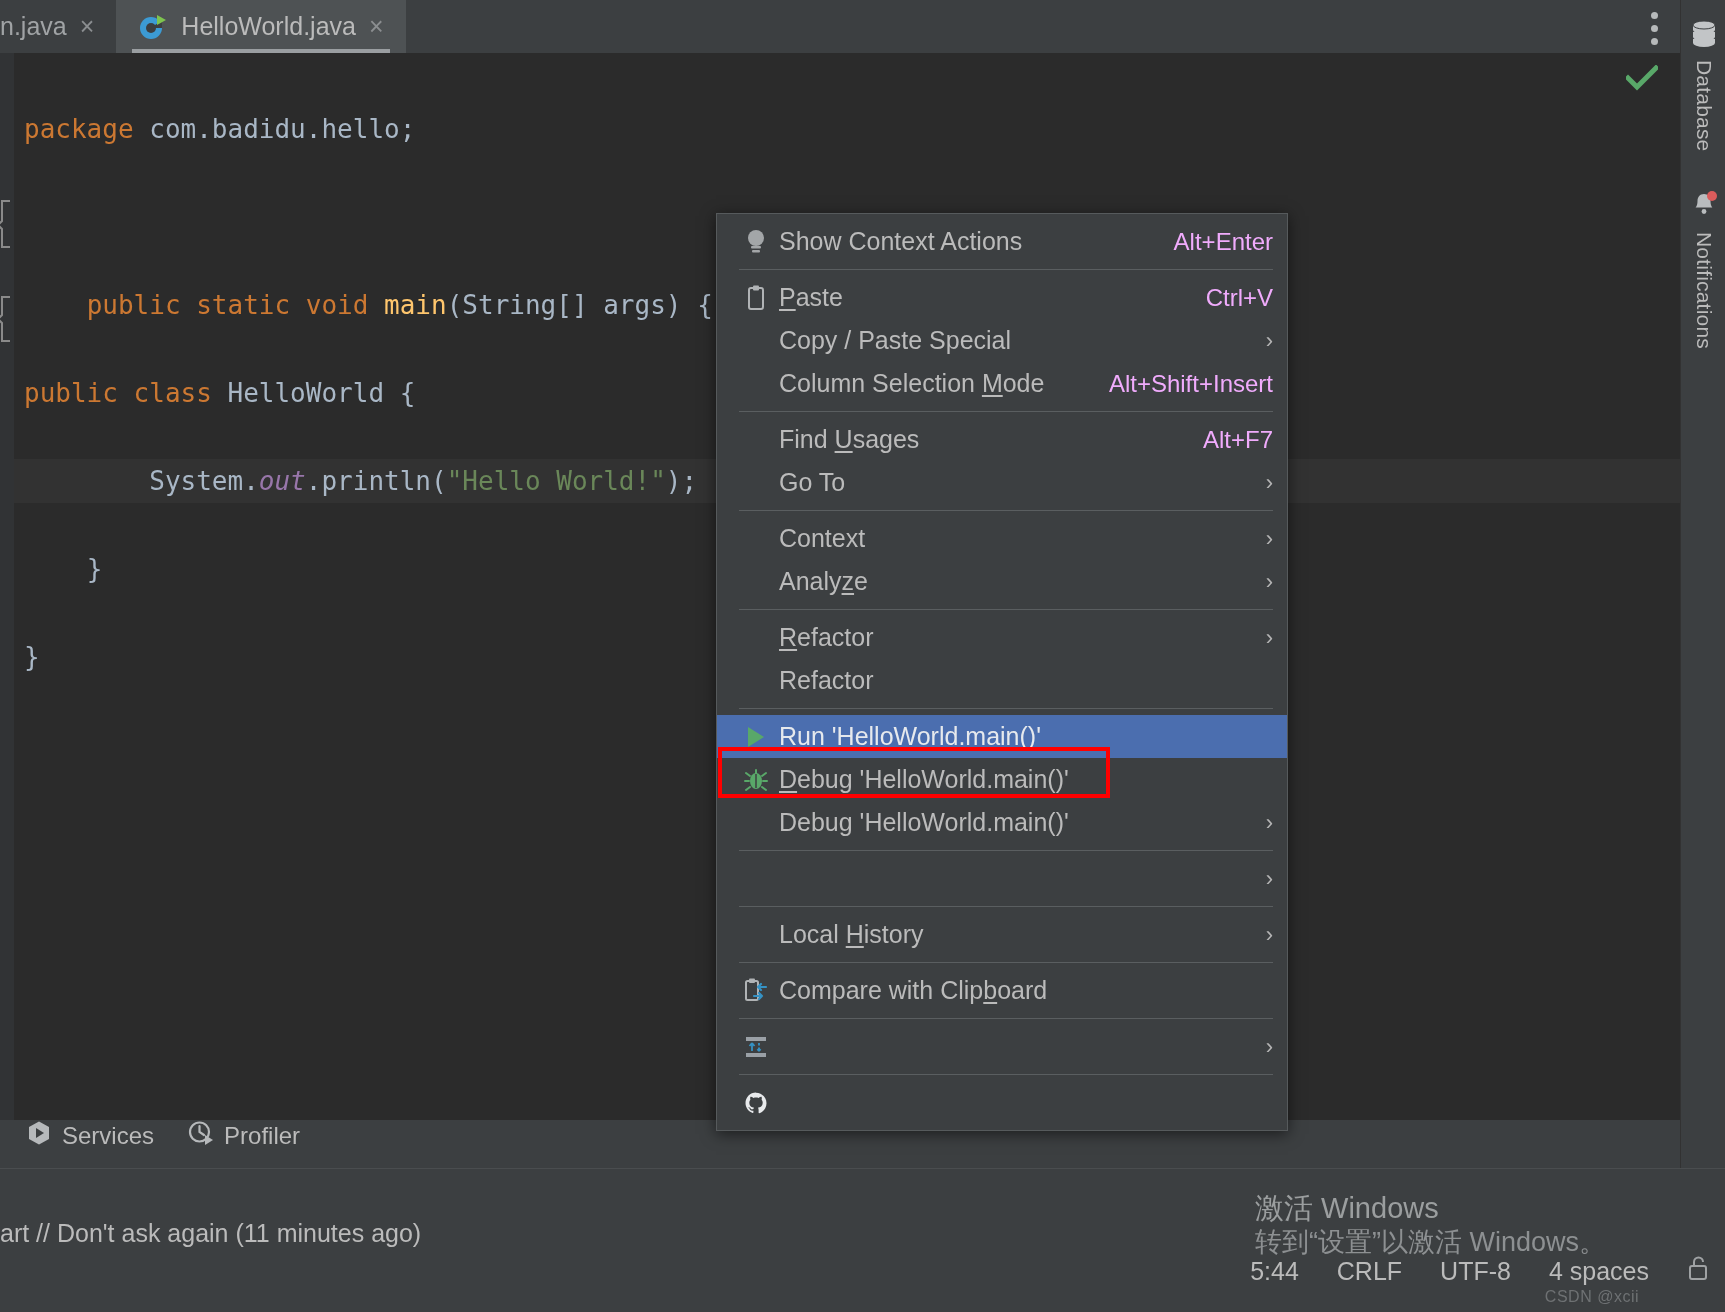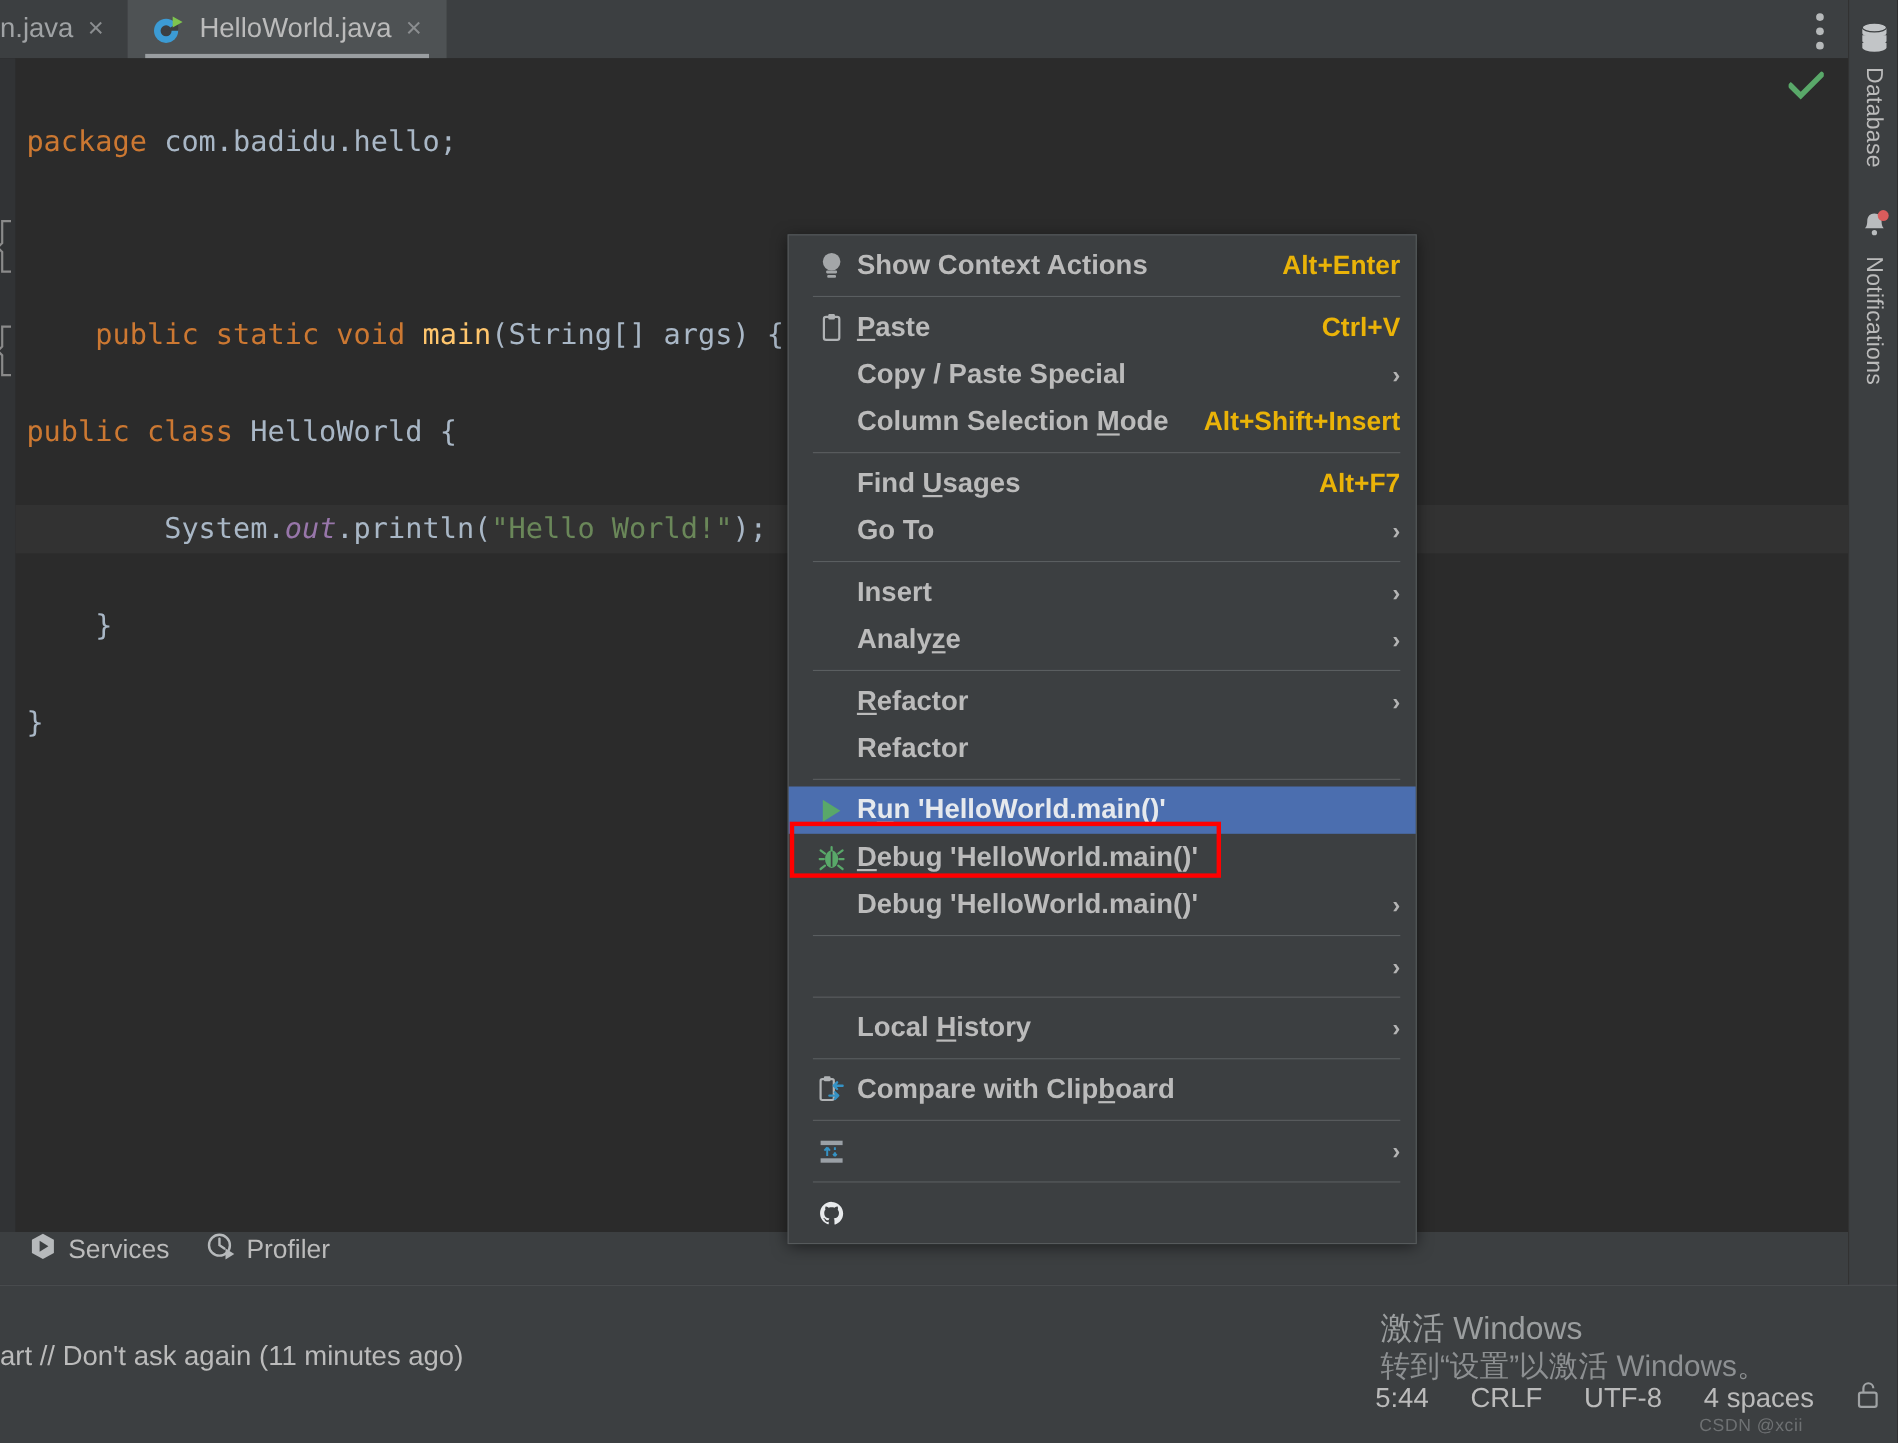--- a/index.html
+++ b/index.html
@@ -99,38 +99,37 @@
 
   
   .ctxmenu {
     position: absolute; left: 716px; top: 213px;
     width: 572px;
     background: #3c3f41;
     border: 1px solid #565a5c;
     box-shadow: 0 3px 14px rgba(0,0,0,.55);
     padding: 6px 0;
     z-index: 50;
-    font-weight: bold;
   }
   .mi {
     position: relative;
     display: flex; align-items: center;
     height: 43px; padding: 0 14px 0 22px;
     font-size: 25px; color: #bbbbbb;
     white-space: nowrap;
   }
   .mi.selected { background: #4b6eaf; color: #e6e9ed; }
   .mi-icon {
     width: 34px; min-width: 34px; height: 30px;
     display: flex; align-items: center; justify-content: center;
     margin-right: 6px;
   }
   .mi-label { flex: 1; }
   .mi-label u { text-decoration: underline; text-underline-offset: 3px; }
-  .mi-shortcut { font-size: 24px; color: #eab308; margin-left: 26px; }
+  .mi-shortcut { font-size: 24px; color: #f0abfc; margin-left: 26px; }
   .mi.selected .mi-shortcut { color: #e6e9ed; }
   .chev { margin-left: 20px; color: #b4b4b4; font-size: 22px; line-height: 1; }
   .sep { height: 1px; background: #5a5e60; margin: 6px 14px 6px 22px; }
 
   .redbox {
     position: absolute; left: 718px; top: 747px;
     width: 392px; height: 51px;
     border: 4px solid #ff0000;
     z-index: 60; pointer-events: none;
   }
@@ -286,21 +285,21 @@
     <div class="mi">
       <span class="mi-icon"></span>
       <span class="mi-label">Go To</span>
       <span class="chev">›</span>
     </div>
 
     <div class="sep"></div>
 
     <div class="mi">
       <span class="mi-icon"></span>
-      <span class="mi-label">Insert</span>
+      <span class="mi-label">Context</span>
       <span class="chev">›</span>
     </div>
 
     <div class="mi">
       <span class="mi-icon"></span>
       <span class="mi-label">Analy<u>z</u>e</span>
       <span class="chev">›</span>
     </div>
 
     <div class="sep"></div>

